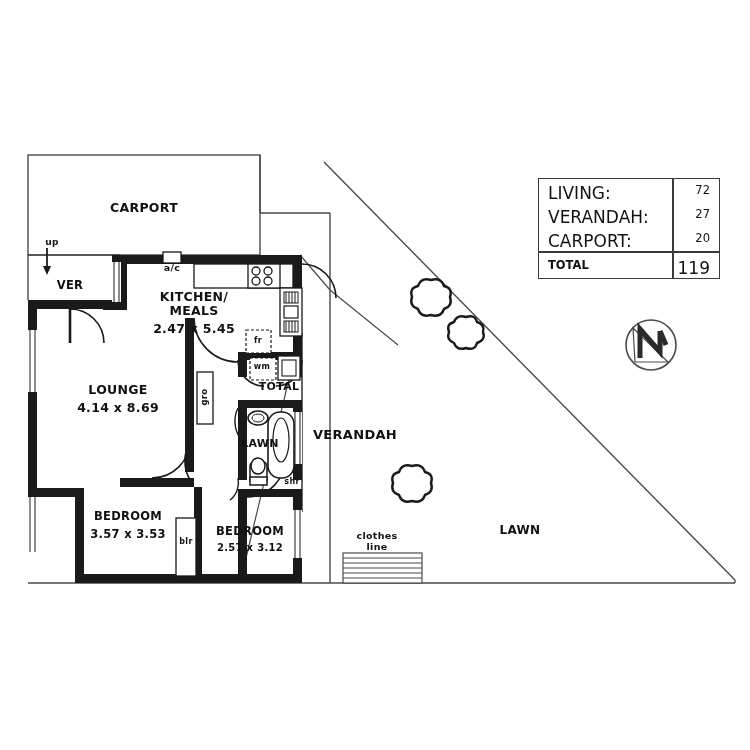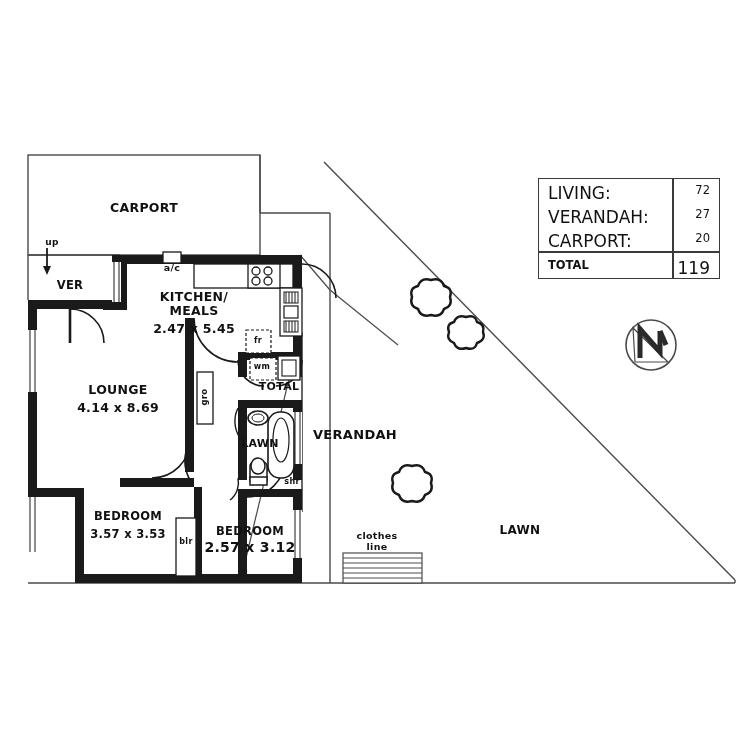--- a/index.html
+++ b/index.html
@@ -396,21 +396,21 @@
 MEALS</div>
   <div class="lbl lbl-room" style="left:194px; top:329px;">2.47 x 5.45</div>
 
   <div class="lbl lbl-room" style="left:118px; top:390px;">LOUNGE</div>
   <div class="lbl lbl-room" style="left:118px; top:408px;">4.14 x 8.69</div>
 
   <div class="lbl lbl-room" style="left:128px; top:516px; font-size:11.5px;">BEDROOM</div>
   <div class="lbl lbl-room" style="left:128px; top:534px; font-size:11.5px;">3.57 x 3.53</div>
 
   <div class="lbl lbl-room" style="left:250px; top:531px; font-size:11.5px;">BEDROOM</div>
-  <div class="lbl lbl-room" style="left:250px; top:548px; font-size:14px;">2.57 x 3.12</div>
+  <div class="lbl lbl-room" style="left:250px; top:548px; font-size:10px;">2.57 x 3.12</div>
 
   <div class="lbl lbl-small" style="left:260px; top:444px; font-size:11px;">LAWN</div>
 
   <div class="lbl lbl-small" style="left:279px; top:387px; font-size:11px;">TOTAL</div>
 
   <div class="lbl lbl-room" style="left:355px; top:435px; font-size:13px;">VERANDAH</div>
 
   <div class="lbl lbl-room" style="left:495px; top:531px; font-size:12px;margin-left:25px;">LAWN</div>
 
   <div class="lbl lbl-small" style="left:172px; top:268px;">a/c</div>

